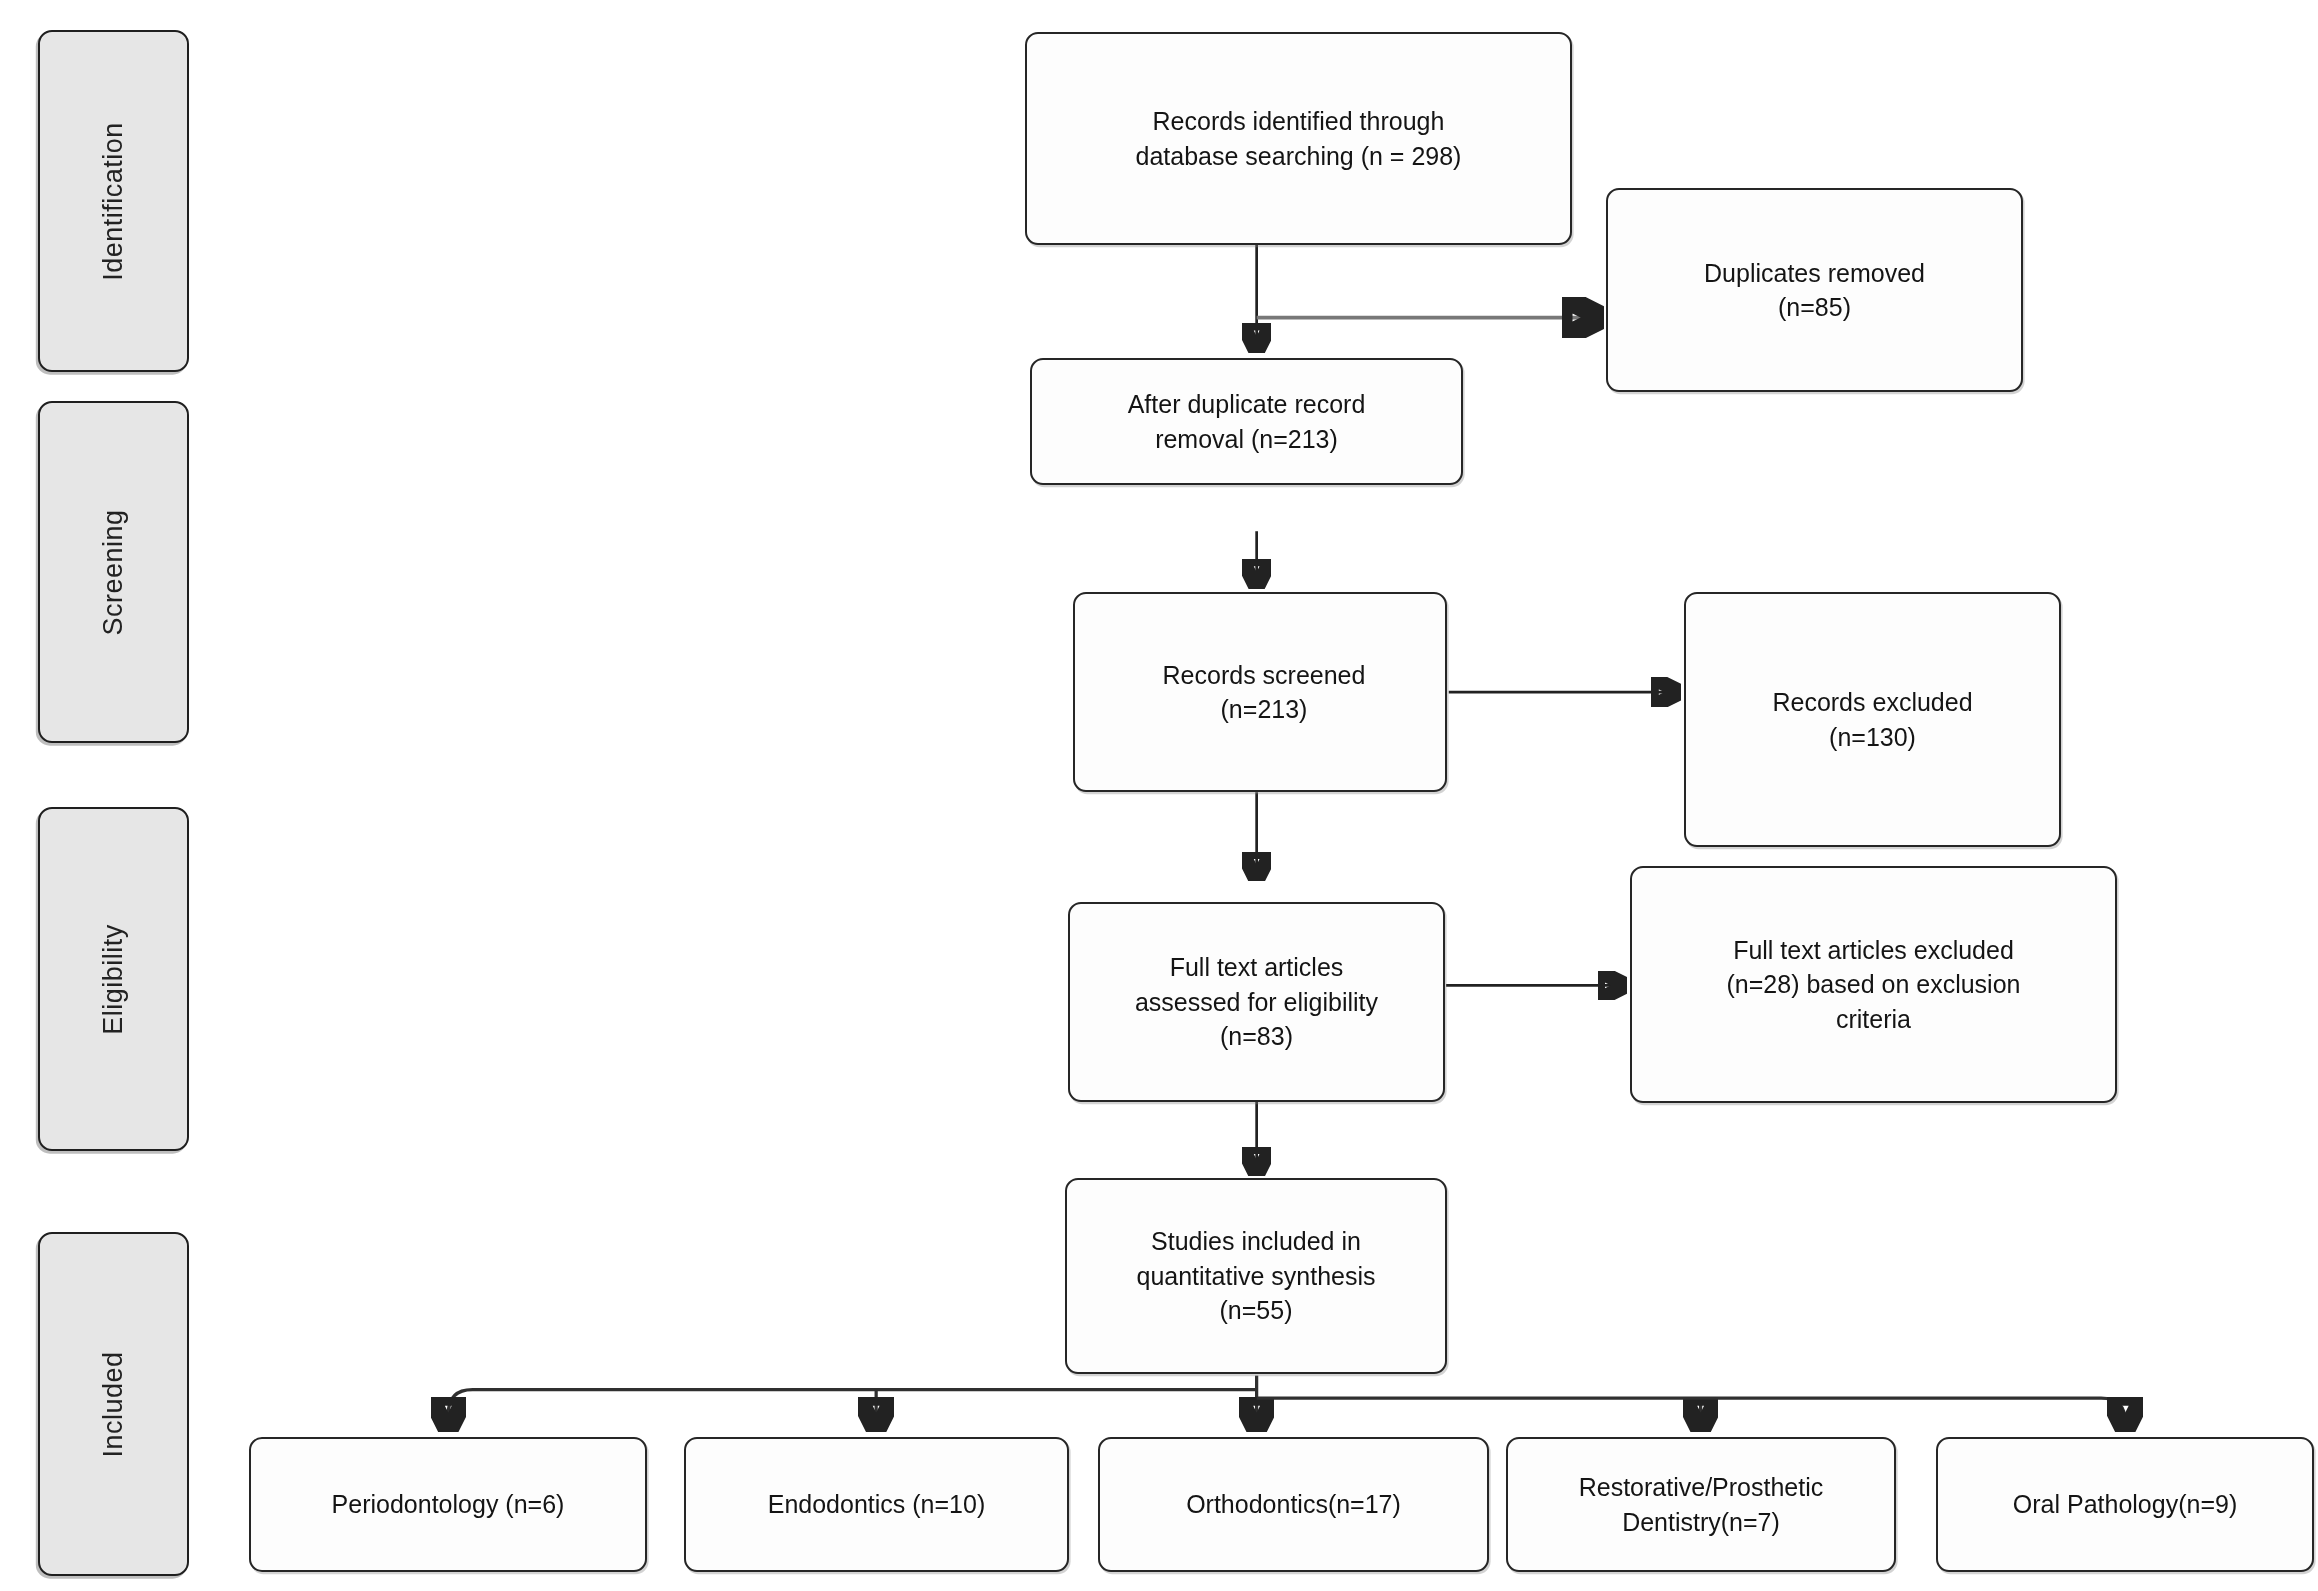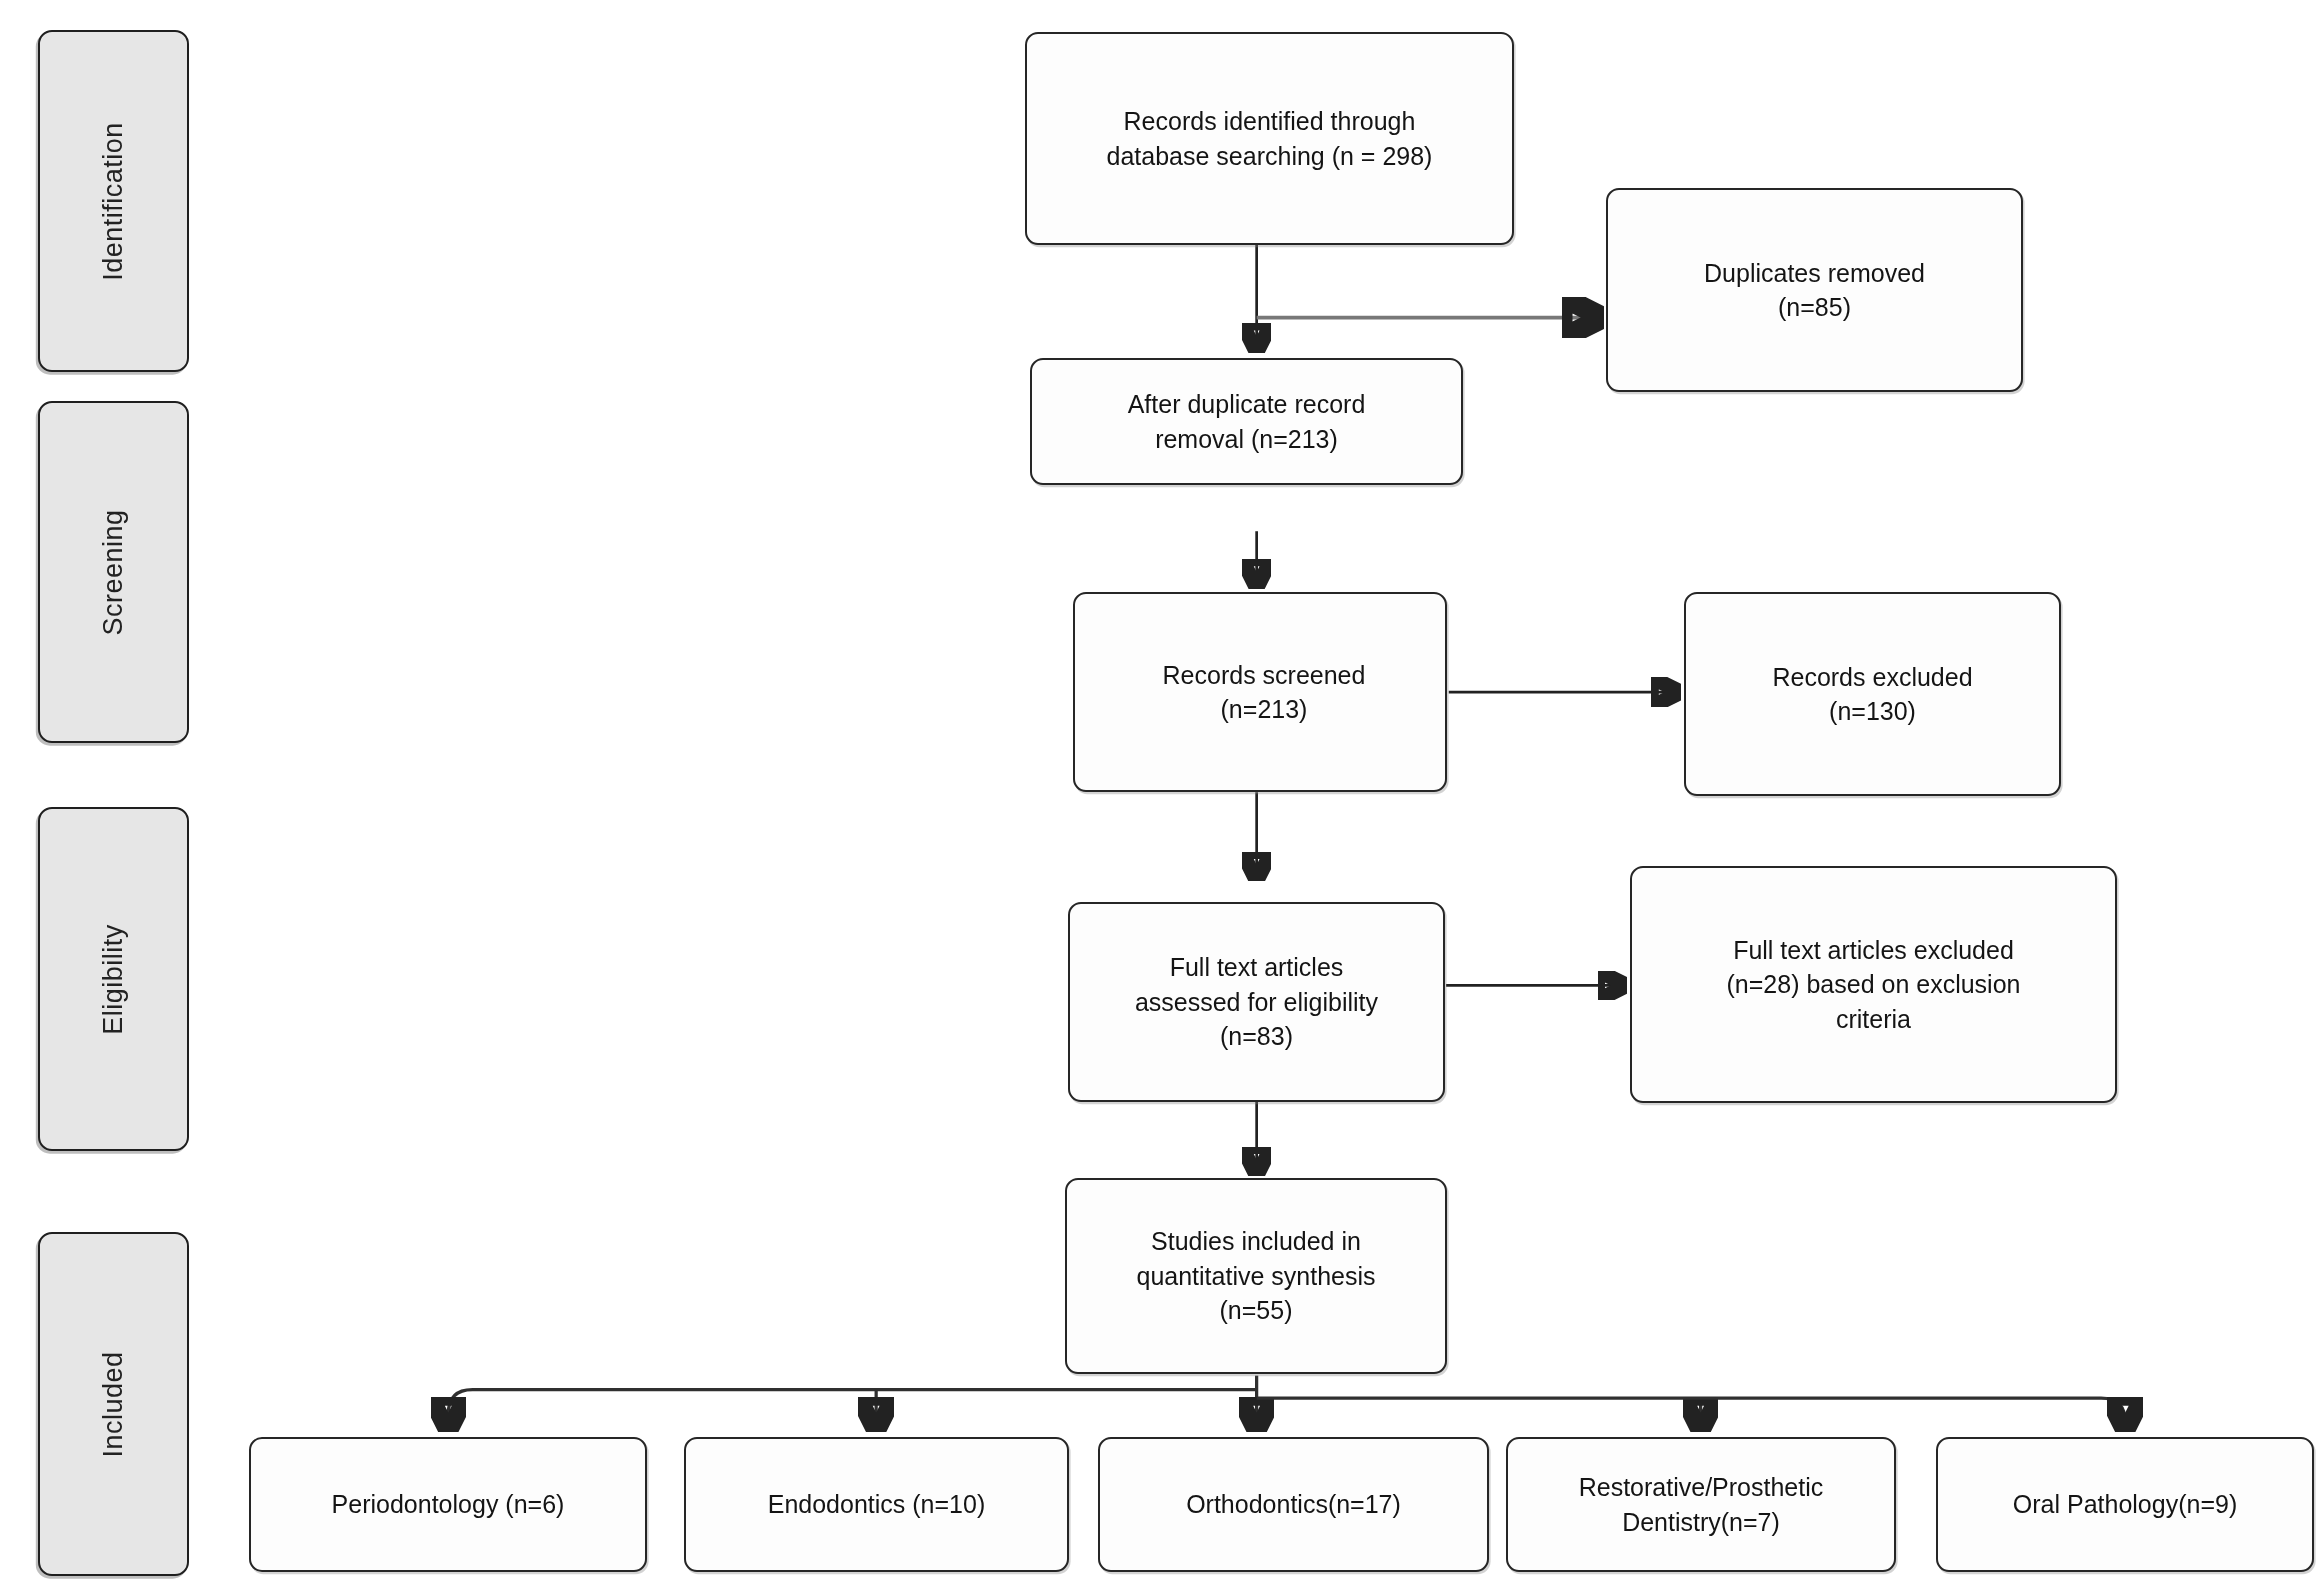--- a/index.html
+++ b/index.html
@@ -105,41 +105,41 @@
   <div class="rail-box" style="top:401px;height:342px;">
     <span class="rail-text">Screening</span>
   </div>
   <div class="rail-box" style="top:807px;height:344px;">
     <span class="rail-text">Eligibility</span>
   </div>
   <div class="rail-box" style="top:1232px;height:344px;">
     <span class="rail-text">Included</span>
   </div>
 
-  <div class="fbox" style="left:1025px;top:32px;width:489px;height:213px;">
+  <div class="fbox" style="left:1025px;top:32px;width:547px;height:213px;">
     <span class="txt">Records identified through
 database searching (n = 298)</span>
   </div>
 
   <div class="fbox" style="left:1606px;top:188px;width:417px;height:204px;">
     <span class="txt">Duplicates removed
 (n=85)</span>
   </div>
 
   <div class="fbox" style="left:1030px;top:358px;width:433px;height:127px;">
     <span class="txt">After duplicate record
 removal (n=213)</span>
   </div>
 
   <div class="fbox" style="left:1073px;top:592px;width:374px;height:200px;padding-left:8px;">
     <span class="txt">Records screened
 (n=213)</span>
   </div>
 
-  <div class="fbox" style="left:1684px;top:592px;width:377px;height:204px;">
+  <div class="fbox" style="left:1684px;top:592px;width:377px;height:255px;">
     <span class="txt">Records excluded
 (n=130)</span>
   </div>
 
   <div class="fbox" style="left:1068px;top:902px;width:377px;height:200px;">
     <span class="txt">Full text articles
 assessed for eligibility
 (n=83)</span>
   </div>
 

